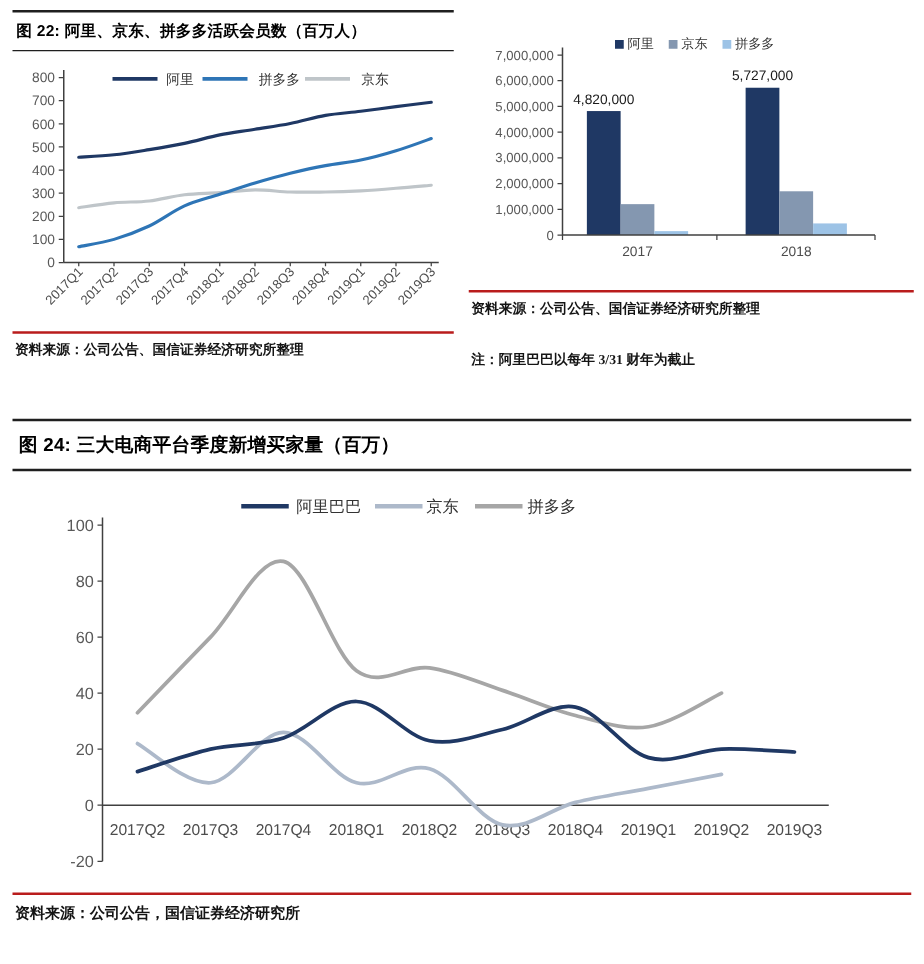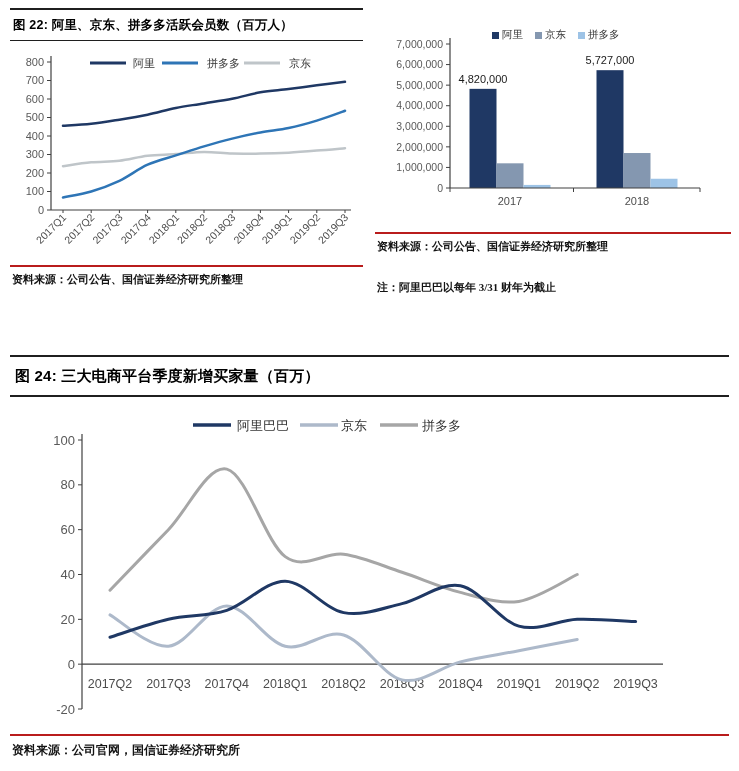--- a/index.html
+++ b/index.html
@@ -19,21 +19,21 @@
   .source {
     border-top:2px solid #b91c1c; margin-top:2px; padding:5px 2px 1px 2px;
     font-size:11px; font-weight:700; color:#141414;
     font-family:"Liberation Serif", serif;
   }
   .note {
     padding:1px 2px 0 2px; font-size:11px; font-weight:700; color:#141414;
     font-family:"Liberation Serif", serif;
     margin-top:24px;
   }
-  .fig24 { margin:60px 0 0 10px; width:719px; }
+  .fig24 { margin:40px 0 0 10px; width:719px; }
   .fig24 .caption { font-size:15px; padding:10px 5px 9px 5px; border-top-width:2px; border-bottom-width:2px; }
   .fig24 .source { border-top-width:2px; font-size:12px; padding-top:6px; }
 </style>
 </head>
 <body>
 
 <div class="page">
 
   <div class="fig-row">
 
@@ -184,17 +184,17 @@
         <path d="M100,217.85C109.7,223.1 138.9,250.7 158.4,249.2C177.9,247.7 197.3,208.9 216.8,208.9C236.3,208.9 255.7,244.4 275.2,249.2C294.7,254.1 314.1,232.4 333.6,238.0C353.1,243.6 372.5,278.4 392.0,282.9C411.5,287.3 430.9,269.8 450.4,264.9C469.9,260.1 489.3,257.5 508.8,253.7C528.3,250.0 557.5,244.4 567.2,242.5" fill="none" stroke="#adb9ca" stroke-width="3" stroke-linecap="round"></path>
         <path d="M100,240.26666666666665C109.7,237.3 138.9,226.8 158.4,222.3C177.9,217.8 197.3,219.7 216.8,213.4C236.3,207.0 255.7,183.9 275.2,184.2C294.7,184.6 314.1,211.9 333.6,215.6C353.1,219.3 372.5,211.1 392.0,206.6C411.5,202.2 430.9,185.0 450.4,188.7C469.9,192.4 489.3,223.5 508.8,229.1C528.3,234.7 547.7,223.1 567.2,222.3C586.7,221.6 615.9,224.2 625.6,224.6" fill="none" stroke="#1f3864" stroke-width="3" stroke-linecap="round"></path>
         <line x1="183" y1="28" x2="221" y2="28" stroke="#1f3864" stroke-width="3.5"></line>
         <text x="227" y="32.55" font-size="13" text-anchor="start" fill="#333333" font-family="&quot;Liberation Sans&quot;, sans-serif">阿里巴巴</text>
         <line x1="290" y1="28" x2="328" y2="28" stroke="#adb9ca" stroke-width="3.5"></line>
         <text x="331" y="32.55" font-size="13" text-anchor="start" fill="#333333" font-family="&quot;Liberation Sans&quot;, sans-serif">京东</text>
         <line x1="370" y1="28" x2="408" y2="28" stroke="#a6a6a6" stroke-width="3.5"></line>
         <text x="412" y="32.55" font-size="13" text-anchor="start" fill="#333333" font-family="&quot;Liberation Sans&quot;, sans-serif">拼多多</text>
       </svg>
     <footer class="source">
-      <span>资料来源：公司官网，国信证券经济研究所</span>
+      <span>资料来源：公司公告，国信证券经济研究所</span>
     </footer>
   </section>
 
 </div>
 
 </body></html>

